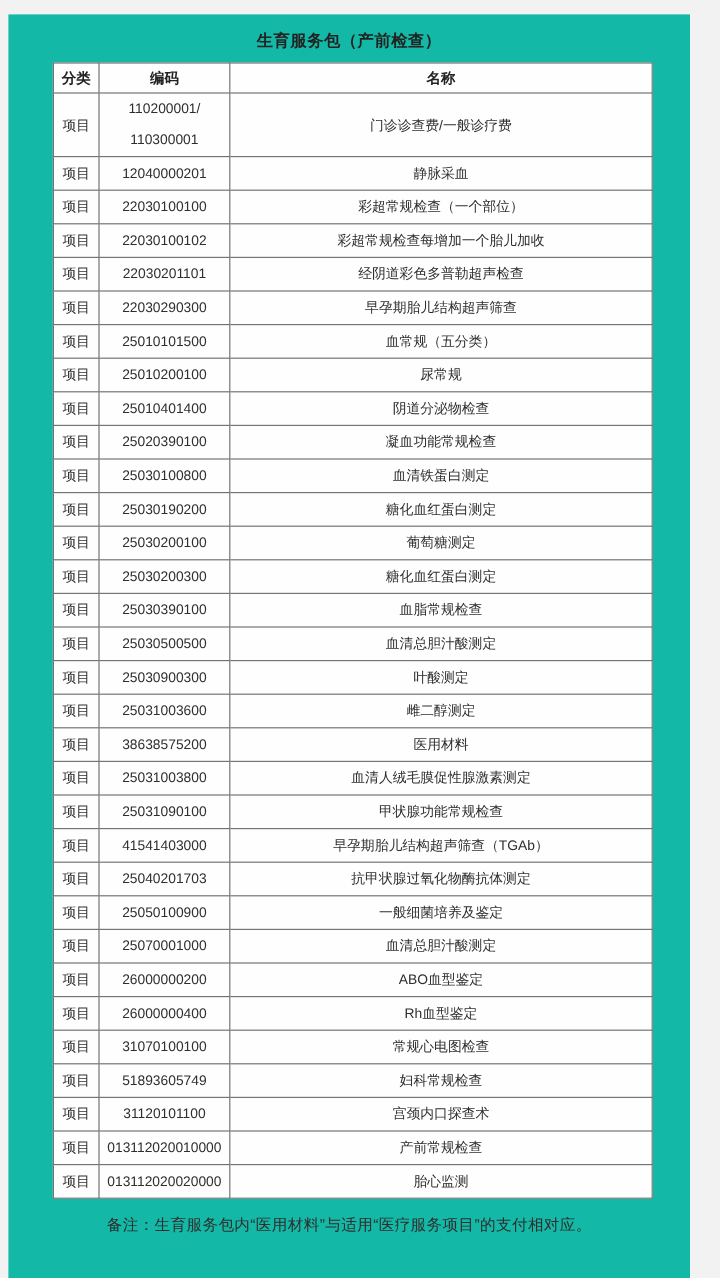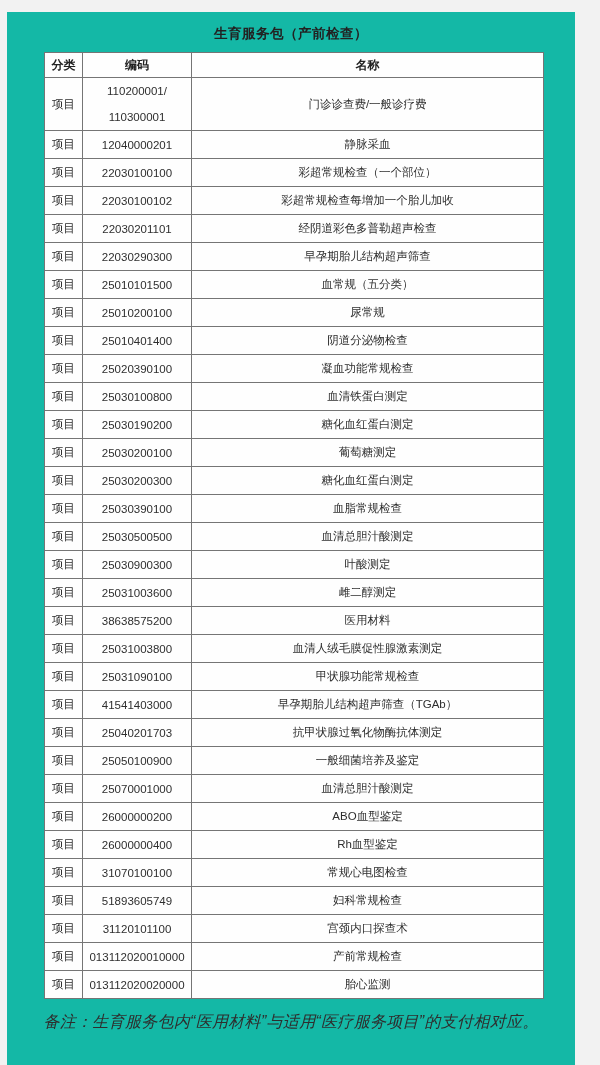--- a/index.html
+++ b/index.html
@@ -50,24 +50,23 @@
     font-size: 11.5px;
     font-weight: normal;
   }
   td.col-code { white-space: pre-line; line-height: 26px; }
   col.c-category { width: 38px; }
   col.c-code     { width: 109px; }
   col.c-name     { width: 352px; }
   .footnote {
     margin-top: 13px;
     text-align: center;
-    font-size: 16px;
+    font-size: 13px;
     color: #2e2e2e;
     letter-spacing: 0.3px;
-    font-style: italic;
   }
 </style>
 </head>
 <body>
 
 <div class="page">
   <div class="title">生育服务包（产前检查）</div>
 
   <table class="service-table">
     <colgroup>

